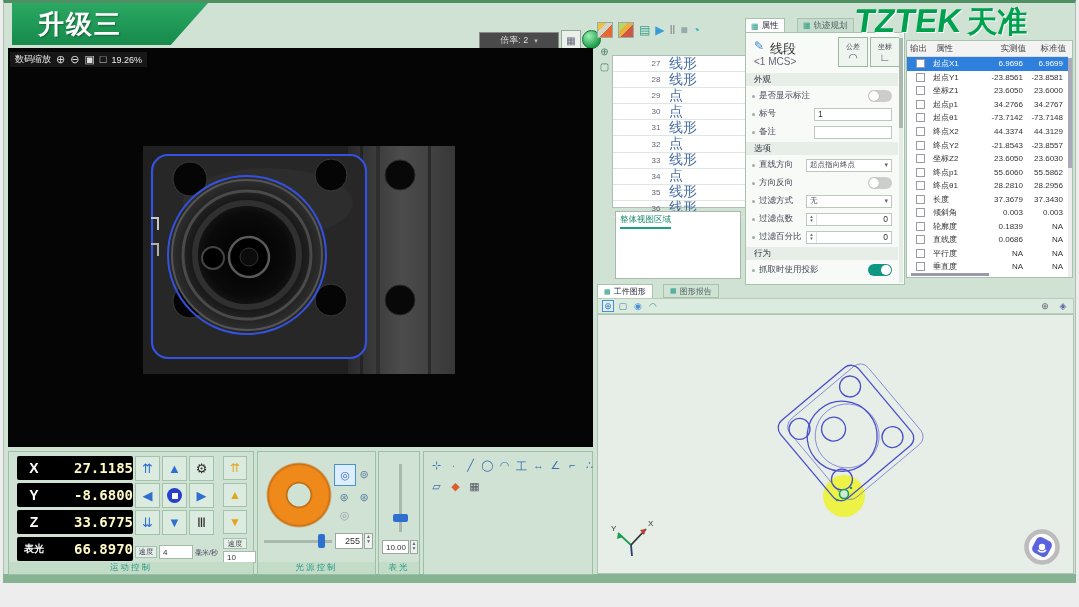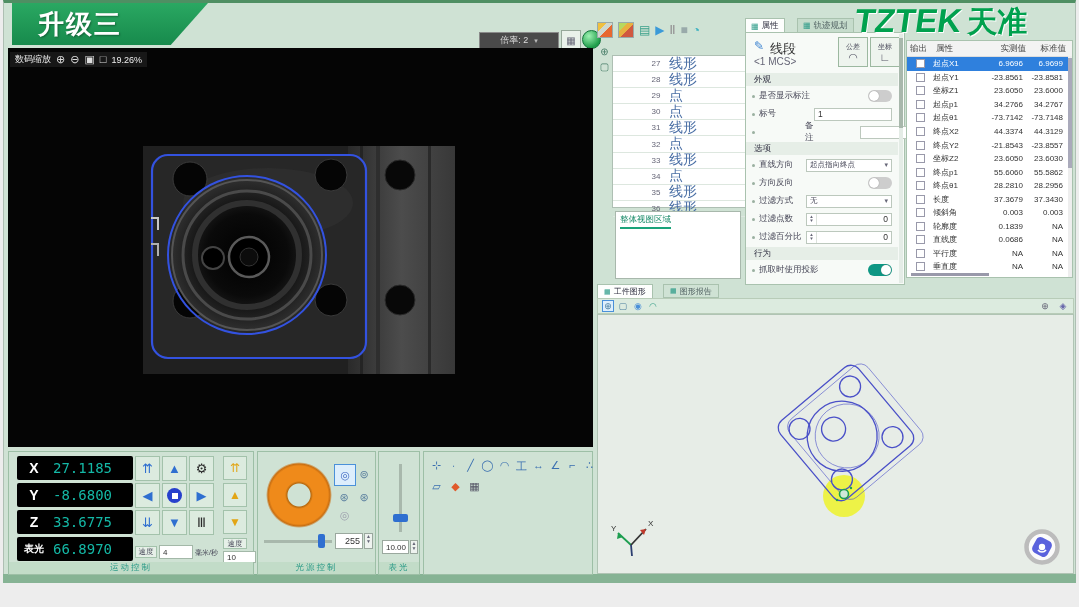--- a/index.html
+++ b/index.html
@@ -23,21 +23,21 @@
   .cam-toolbar{position:absolute;left:2px;top:4px;height:15px;background:rgba(25,25,25,.9);display:flex;align-items:center;gap:5px;padding:0 5px;}
   .cam-toolbar .lbl{color:#eee;font-size:9px;}
   .cam-toolbar .ic{color:#ddd;font-size:11px;line-height:11px;}
   .part-svg{position:absolute;left:0;top:0;}
   
   .panel{background:#cfe2d4;border:1px solid #9dbfa6;box-sizing:border-box;}
   .dro-panel{left:8px;top:451px;width:246px;height:124px;}
   .dro-row{position:absolute;left:8px;width:116px;height:24px;background:#000;border-radius:2px;display:flex;align-items:center;}
   .dro-label{width:34px;text-align:center;color:#fff;font-weight:bold;font-size:14px;}
   .dro-label.sm{font-size:10px;}
-  .dro-value{flex:1;text-align:right;padding-right:21px;color:#14b8a6;font-size:14px;font-weight:normal;font-family:"DejaVu Sans Mono",monospace;}
+  .dro-value{flex:1;text-align:right;padding-right:0;color:#fef9c3;font-size:14px;font-weight:bold;font-family:"DejaVu Sans Mono",monospace;}
   .jbtn{position:absolute;width:25px;height:25px;background:#dcebdf;border:1px solid #a3c2ab;display:flex;align-items:center;justify-content:center;color:#2f6fd0;font-size:13px;box-sizing:border-box;}
   .jbtn .g{color:#2b2b2b;}
   .stop-core{width:15px;height:15px;border-radius:50%;background:#2740cc;display:flex;align-items:center;justify-content:center;}
   .stop-core i{width:6px;height:6px;background:#fff;display:block;}
   .ybtn{position:absolute;width:24px;height:24px;background:#dcebdf;border:1px solid #a3c2ab;display:flex;align-items:center;justify-content:center;color:#e2a515;font-size:12px;box-sizing:border-box;}
   .mini-lbl{position:absolute;background:#e6f0e8;border:1px solid #a3c2ab;font-size:7.5px;color:#445;display:flex;align-items:center;justify-content:center;box-sizing:border-box;}
   .mini-inp{position:absolute;background:#fff;border:1px solid #a3b8a8;font-size:8px;color:#333;display:flex;align-items:center;padding-left:3px;box-sizing:border-box;}
   .panel-tab{position:absolute;left:0;right:0;bottom:0;height:12px;background:#c2dcc8;color:#2a9a87;font-size:8.5px;display:flex;align-items:center;justify-content:center;letter-spacing:2px;}
   
   .light-panel{left:257px;top:451px;width:119px;height:124px;}
@@ -453,21 +453,21 @@
           <span class="kn"></span>
         </span>
     </div>
     <div class="prow" style="top:73px;">
       <span class="dot"></span>
       <span class="plabel">标号</span>
       <span class="pinput">
           <span>1</span>
         </span>
     </div>
-    <div class="prow" style="top:91px;gap:46px;">
+    <div class="prow" style="top:91px;">
       <span class="dot"></span>
       <span class="plabel">备注</span>
       <span class="pinput">
           <span></span>
         </span>
     </div>
     <div class="psec" style="top:109px;">选项</div>
     <div class="prow" style="top:124px;">
       <span class="dot"></span>
       <span class="plabel">直线方向</span>

